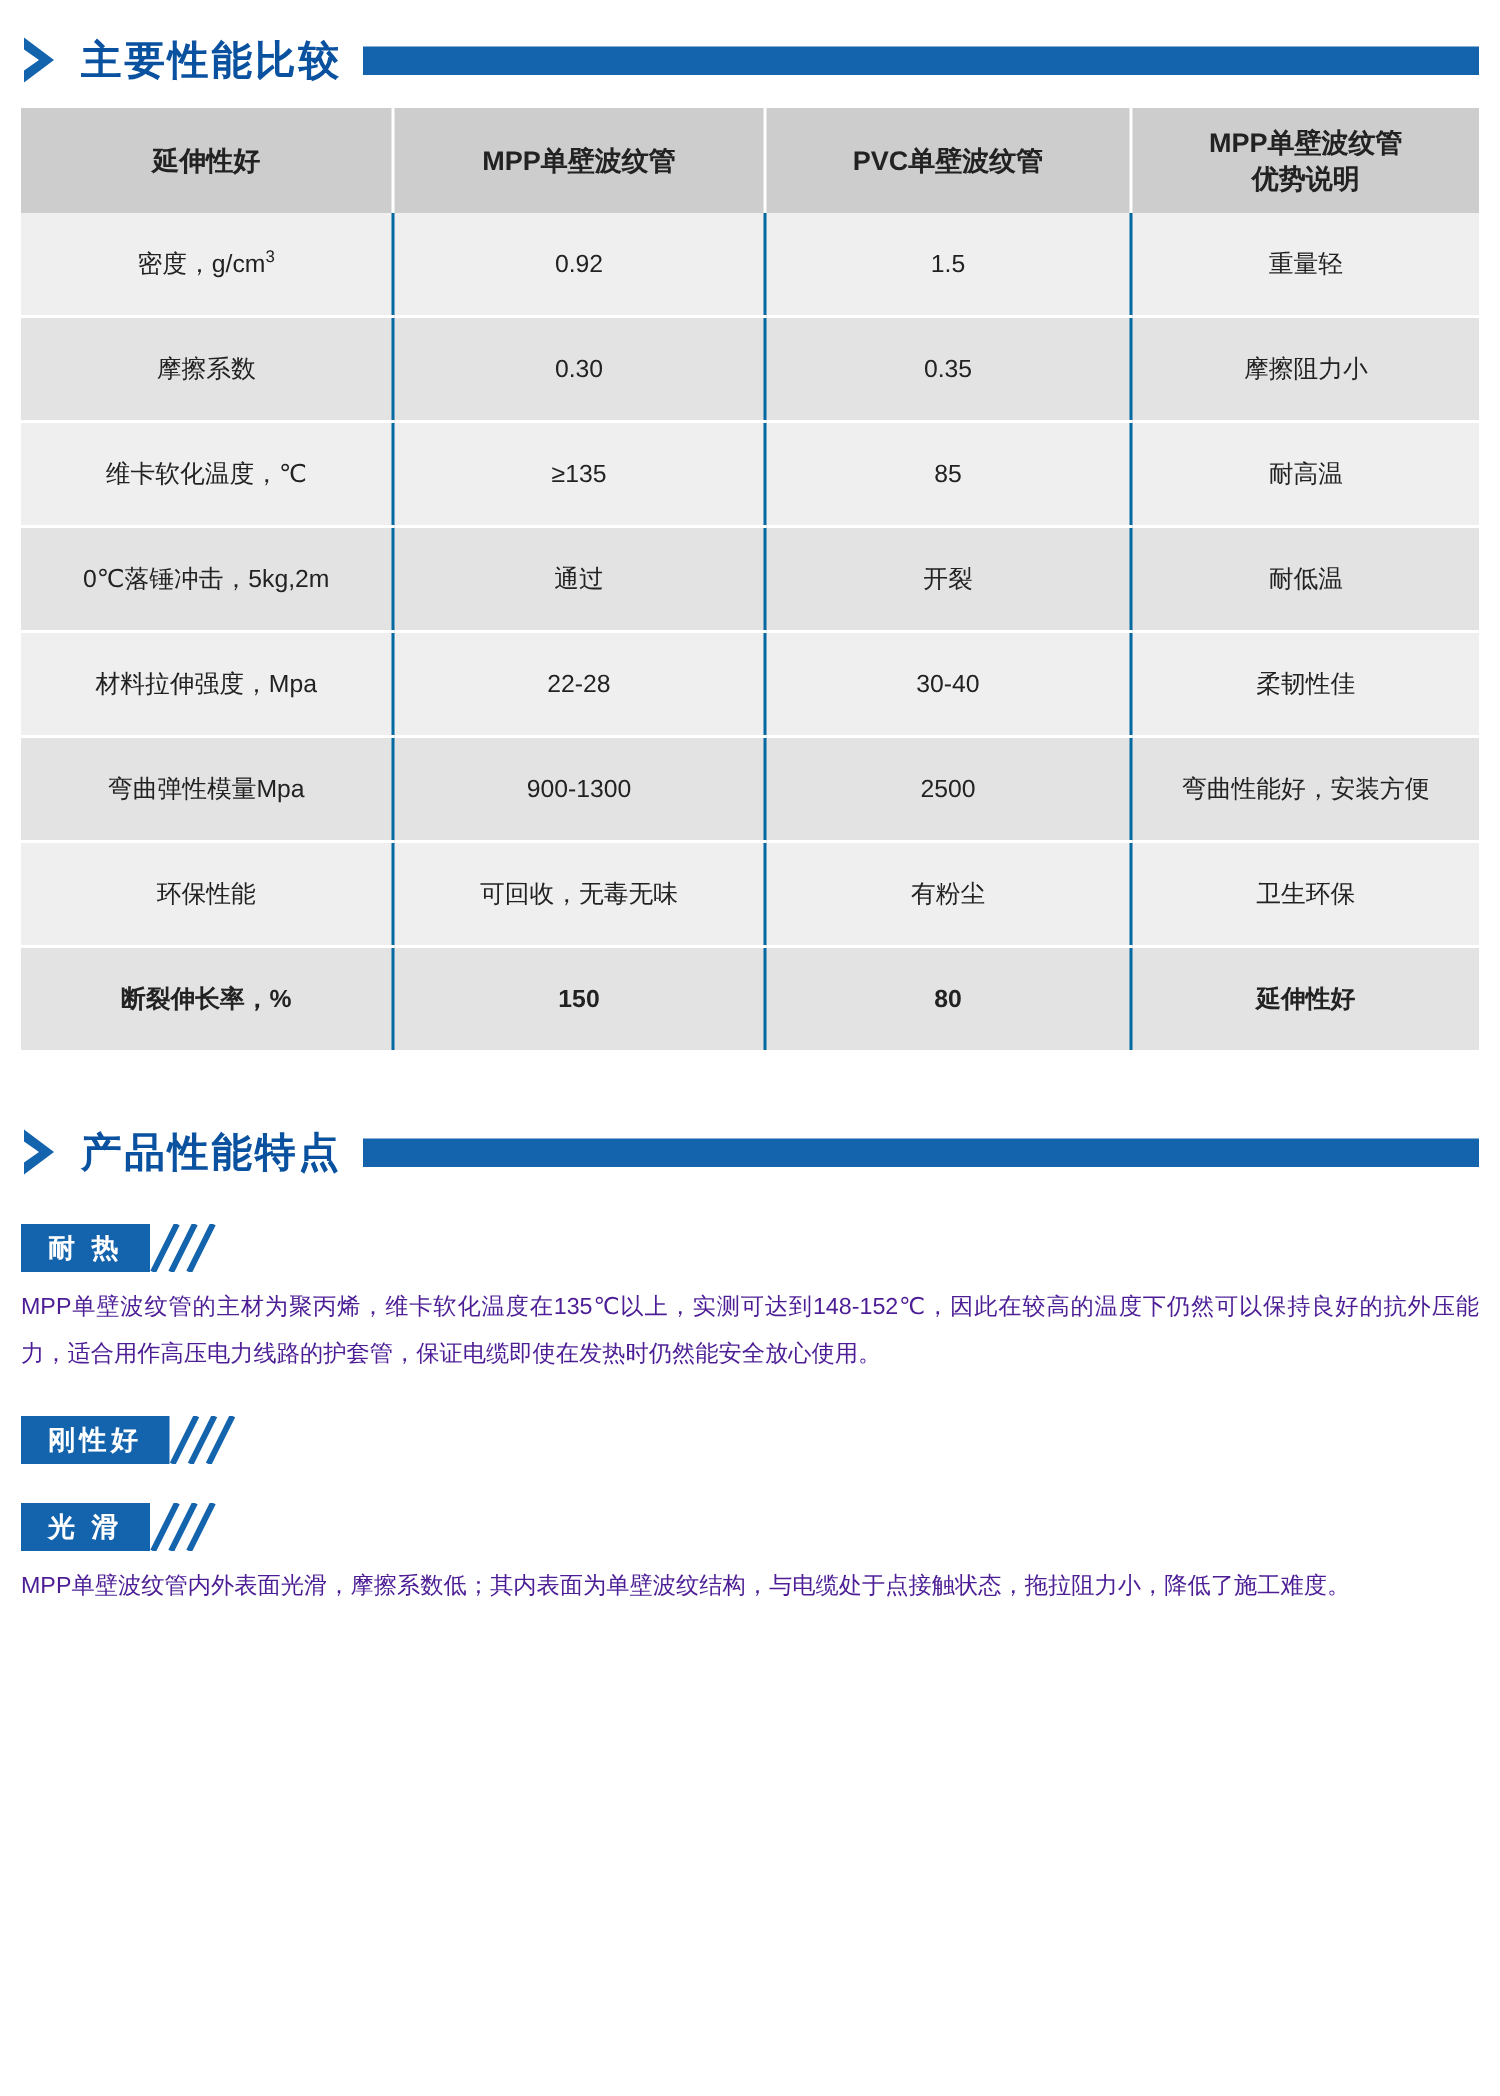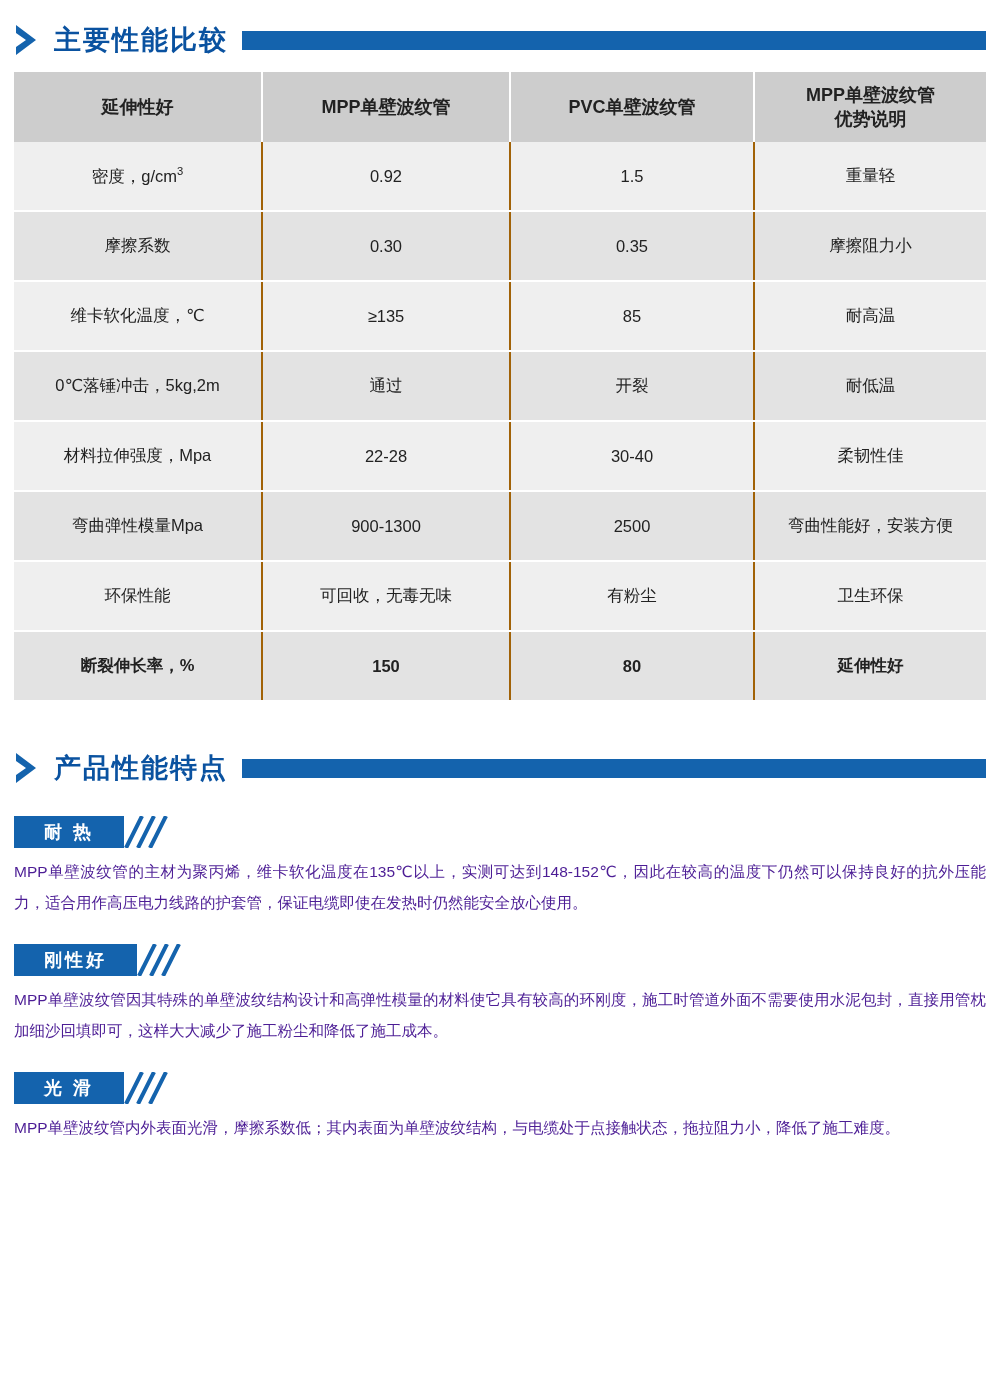--- a/index.html
+++ b/index.html
@@ -70,21 +70,21 @@
     background: #cdcdcd;
     font-weight: bold;
     font-size: 18px;
     height: 68px;
     line-height: 1.35;
     border-right: 2px solid #ffffff;
   }
   table.cmp thead th:last-child { border-right: none; }
   table.cmp tbody td {
     height: 66px;
-    border-right: 2px solid #a16207;
+    border-right: 2px solid #0369a1;
     border-bottom: 2px solid #ffffff;
   }
   table.cmp tbody td:last-child { border-right: none; }
   table.cmp tbody tr:nth-child(odd) td  { background: #efefef; }
   table.cmp tbody tr:nth-child(even) td { background: #e3e3e3; }
   table.cmp tbody tr:last-child td { border-bottom: none; font-weight: bold; }
   .col1 { width: 248px; }
   .col2 { width: 248px; }
   .col3 { width: 244px; }
   .col4 { width: 232px; }
@@ -97,21 +97,21 @@
     display: flex;
     align-items: center;
     height: 32px;
   }
   .feat-tag {
     background: #1463ad;
     color: #ffffff;
     font-size: 18px;
     font-weight: bold;
     letter-spacing: 3px;
-    padding: 0 30px;
+    padding: 0 18px;
     height: 32px;
     line-height: 32px;
     display: inline-block;
     white-space: nowrap;
   }
   .hatch {
     width: 46px;
     height: 32px;
     flex: 0 0 auto;
   }
@@ -243,21 +243,20 @@
         <span class="hatch">
           <svg width="46" height="32" viewBox="0 0 46 32" xmlns="http://www.w3.org/2000/svg">
             <g stroke="#1463ad" stroke-width="4">
               <line x1="2" y1="32" x2="18" y2="0"></line>
               <line x1="14" y1="32" x2="30" y2="0"></line>
               <line x1="26" y1="32" x2="42" y2="0"></line>
             </g>
           </svg>
         </span>
       </div>
-      <div class="feat-body">MPP单壁波纹管因其特殊的单壁波纹结构设计和高弹性模量的材料使它具有较高的环刚度，施工时管道外面不需要使用水泥包封，直接用管枕加细沙回填即可，这样大大减少了施工粉尘和降低了施工成本。</div>
     </div>
 
     <div class="feature">
       <div class="feat-head">
         <span class="feat-tag">光 滑</span>
         <span class="hatch">
           <svg width="46" height="32" viewBox="0 0 46 32" xmlns="http://www.w3.org/2000/svg">
             <g stroke="#1463ad" stroke-width="4">
               <line x1="2" y1="32" x2="18" y2="0"></line>
               <line x1="14" y1="32" x2="30" y2="0"></line>

